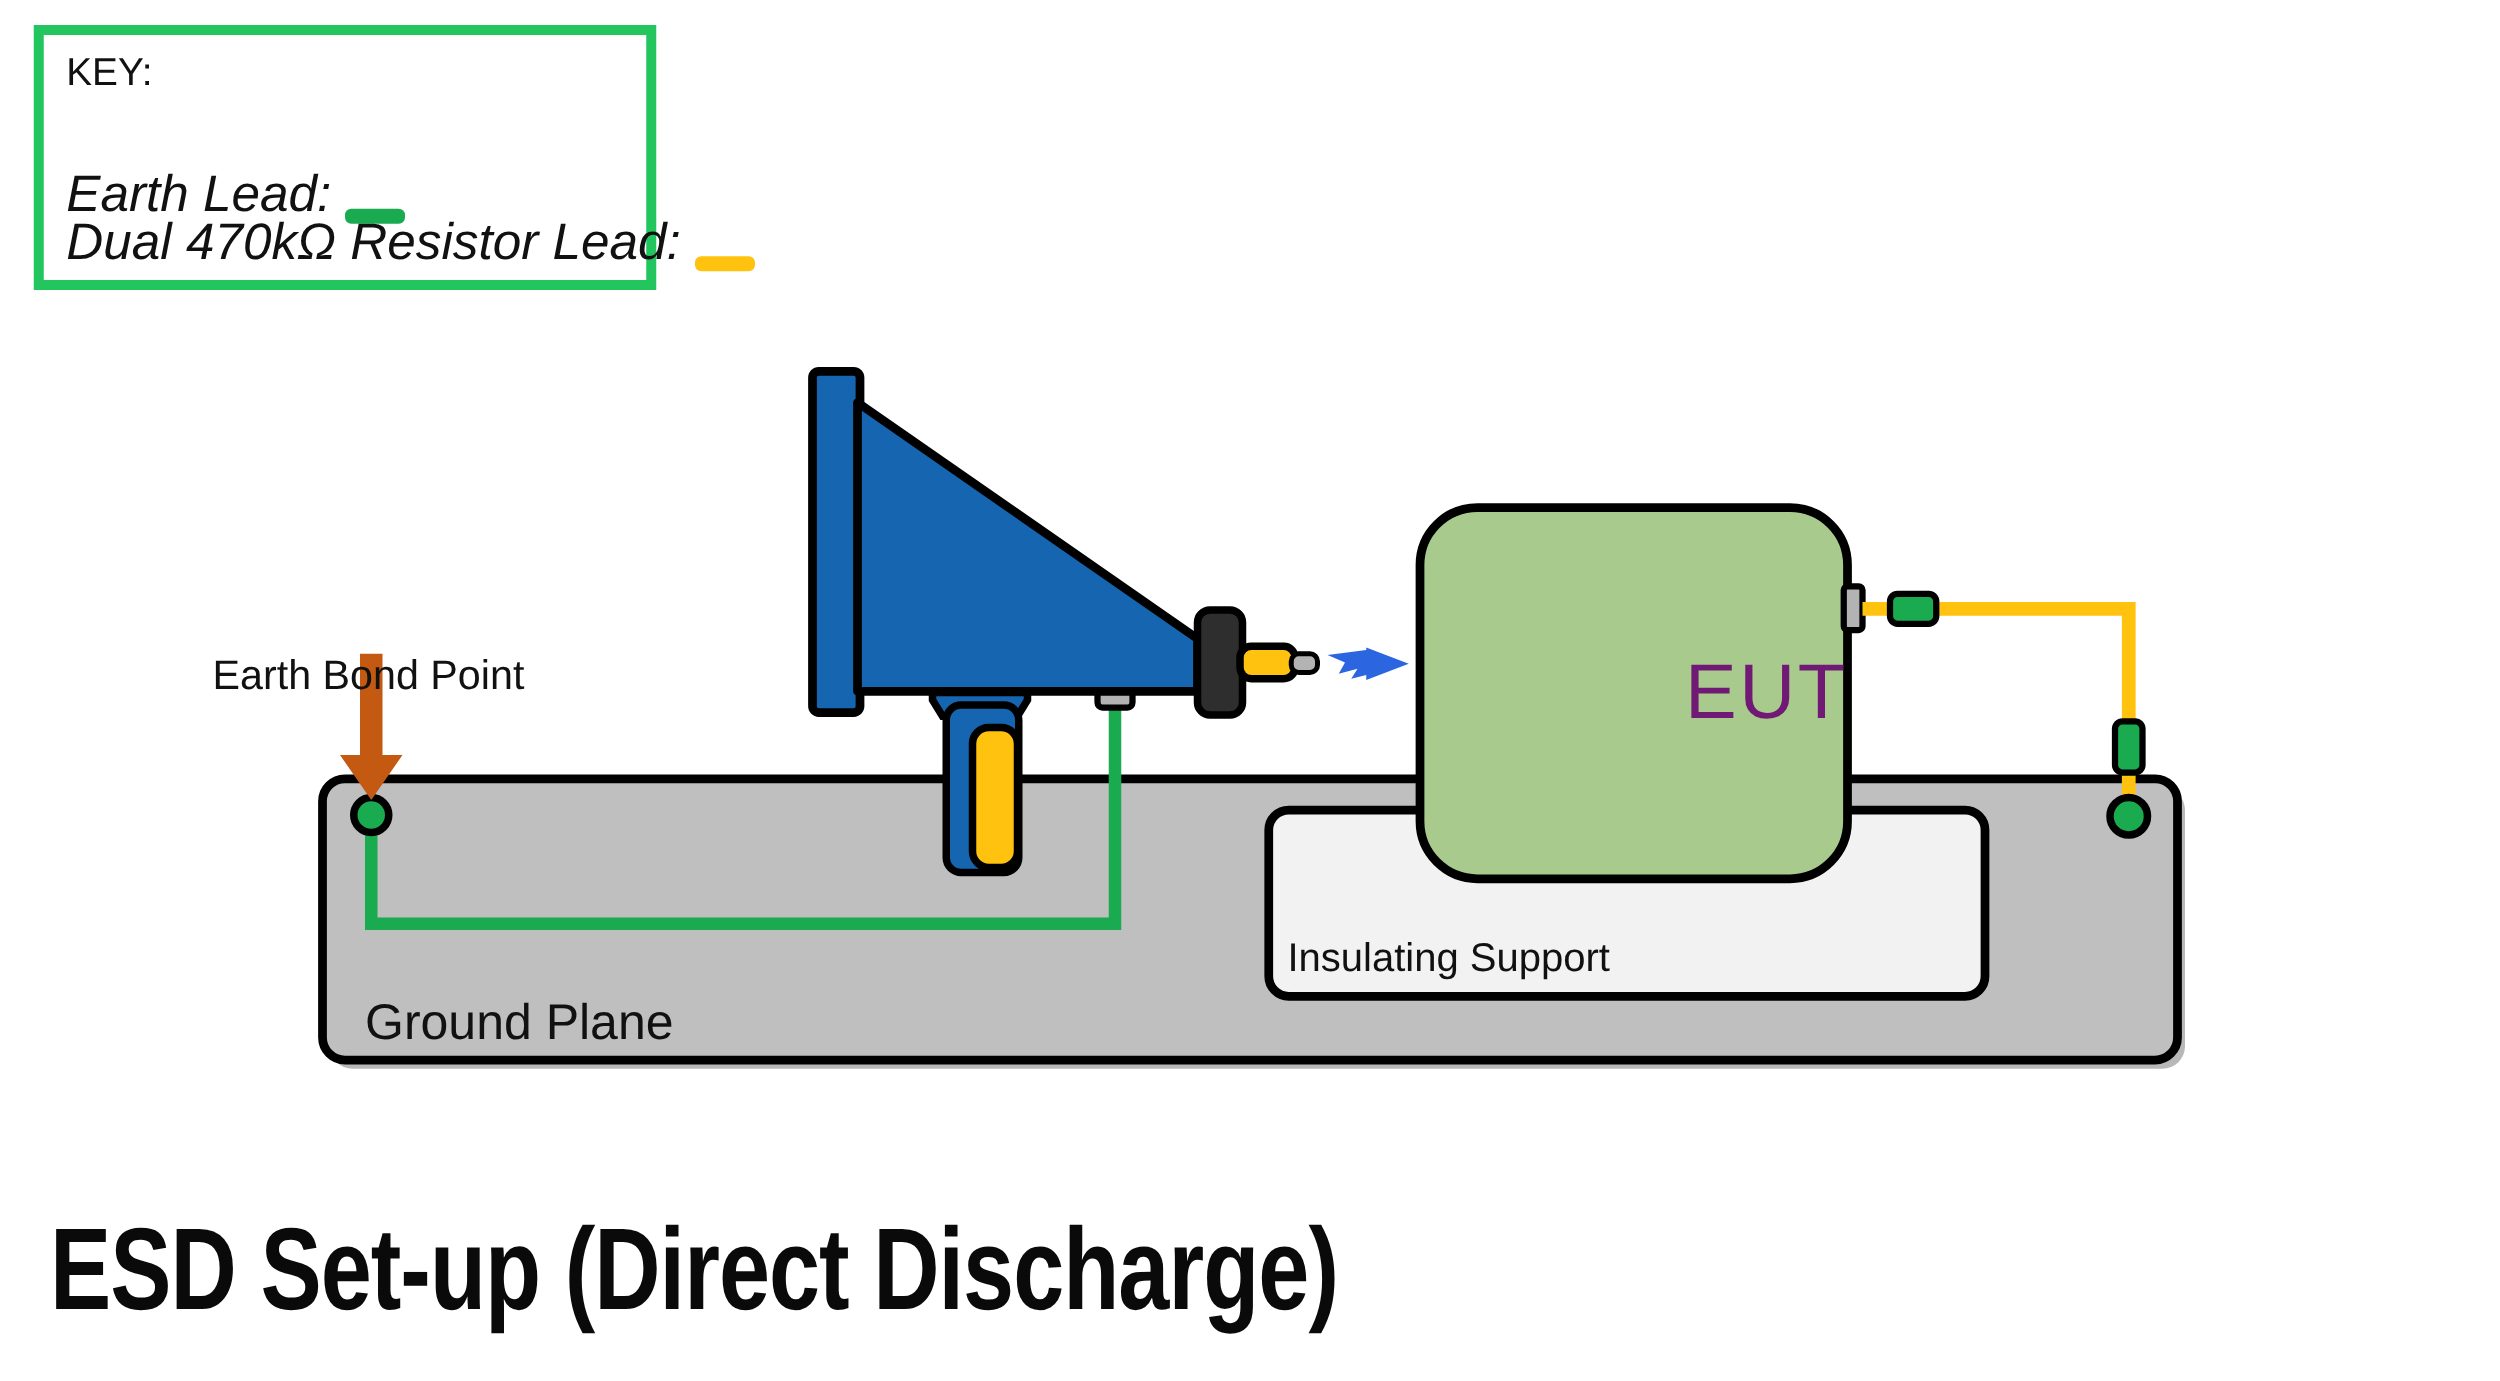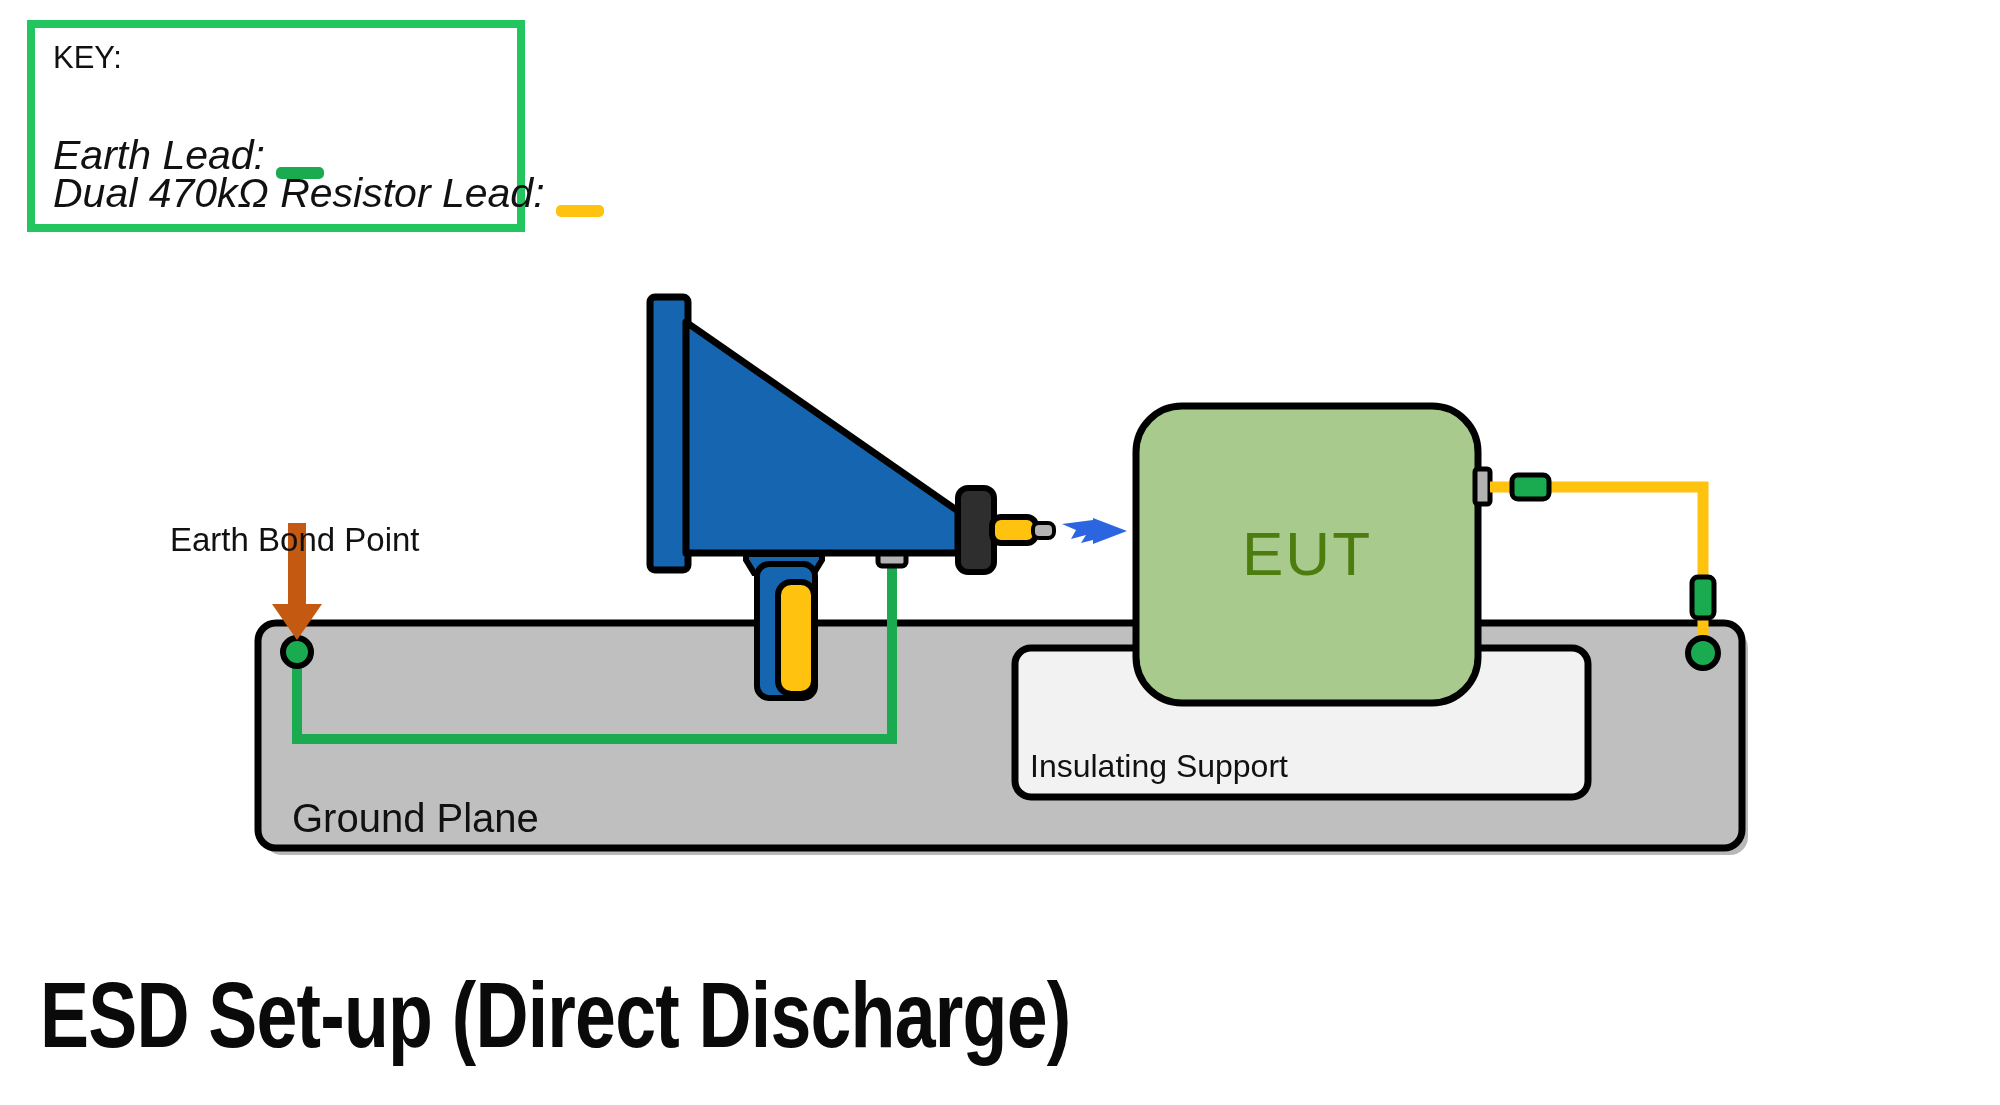--- a/index.html
+++ b/index.html
@@ -9,22 +9,22 @@
   }
   #diagram-svg{position:absolute;left:0;top:0;}
   .label{
     position:absolute;color:#111;white-space:nowrap;
     font-family:"Liberation Sans", sans-serif;
   }
   .lbl-33{font-size:33px;}
   .lbl-34{font-size:40px;}
   .lbl-32{font-size:32px;}
   .eut-label{
-    position:absolute;left:1136px;top:518px;width:342px;text-align:center;
-    font-size:62px;color:#4d7c0f;letter-spacing:2px;
+    position:absolute;left:1136px;top:518px;width:342px;text-align:right;
+    font-size:62px;color:#701a75;letter-spacing:2px;
   }
   .key-box{
     position:absolute;left:27px;top:20px;width:498px;height:212px;
     border:8px solid #22c55e;background:#fff;box-sizing:border-box;
   }
   .key-heading{position:absolute;left:18px;top:12px;font-size:31px;color:#111;}
   .key-line{
     position:absolute;left:18px;font-size:41px;color:#111;
     display:flex;align-items:flex-end;gap:11px;white-space:nowrap;font-style:italic;
   }

